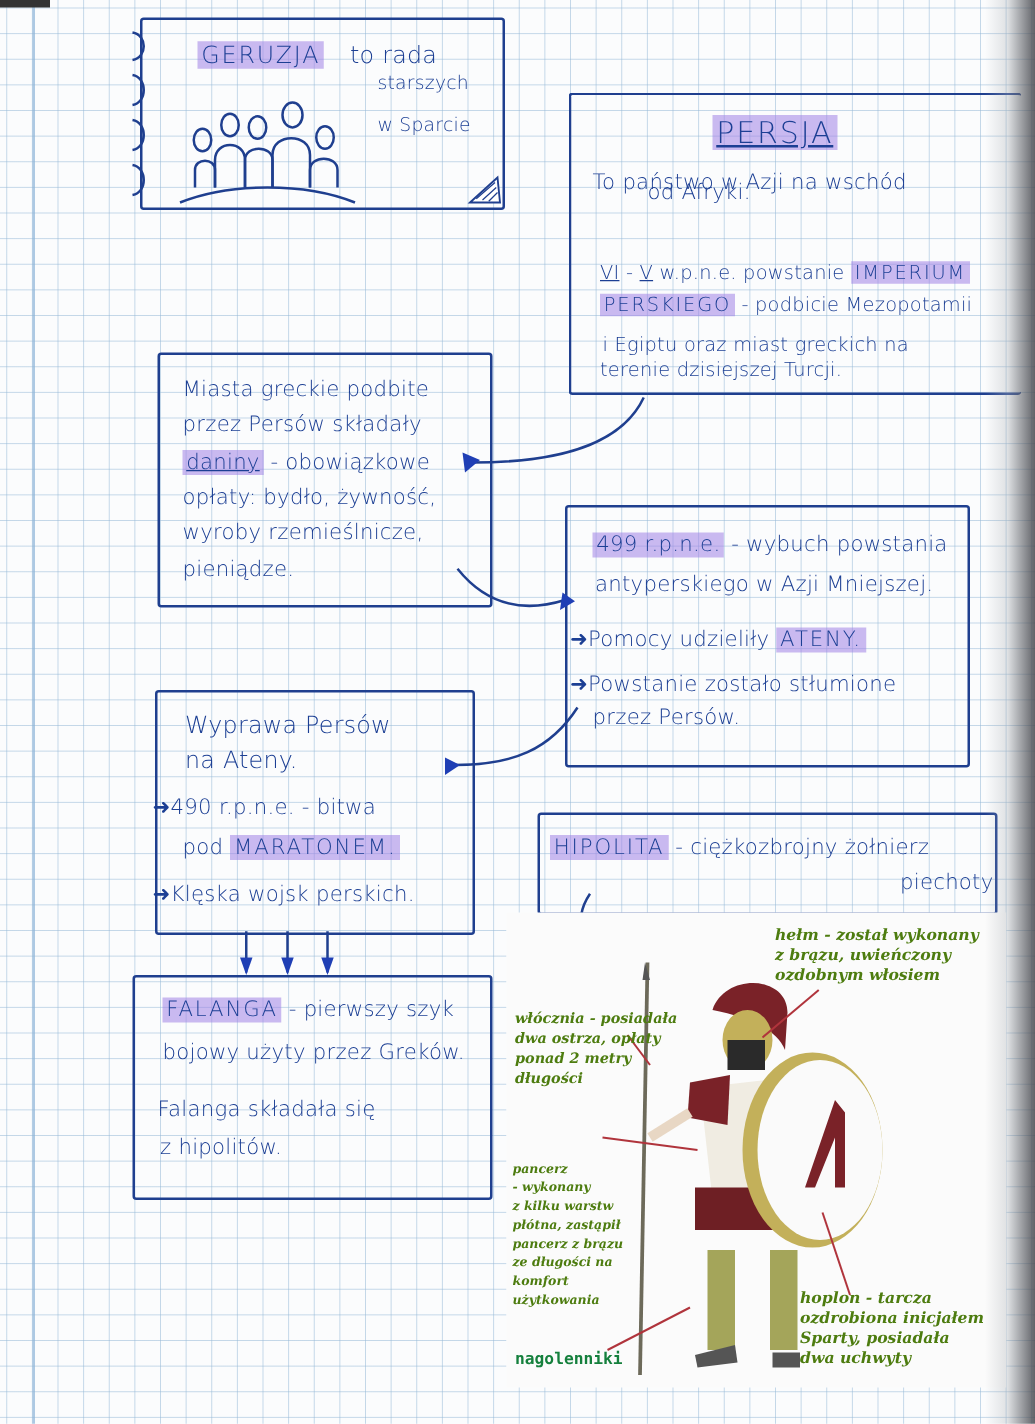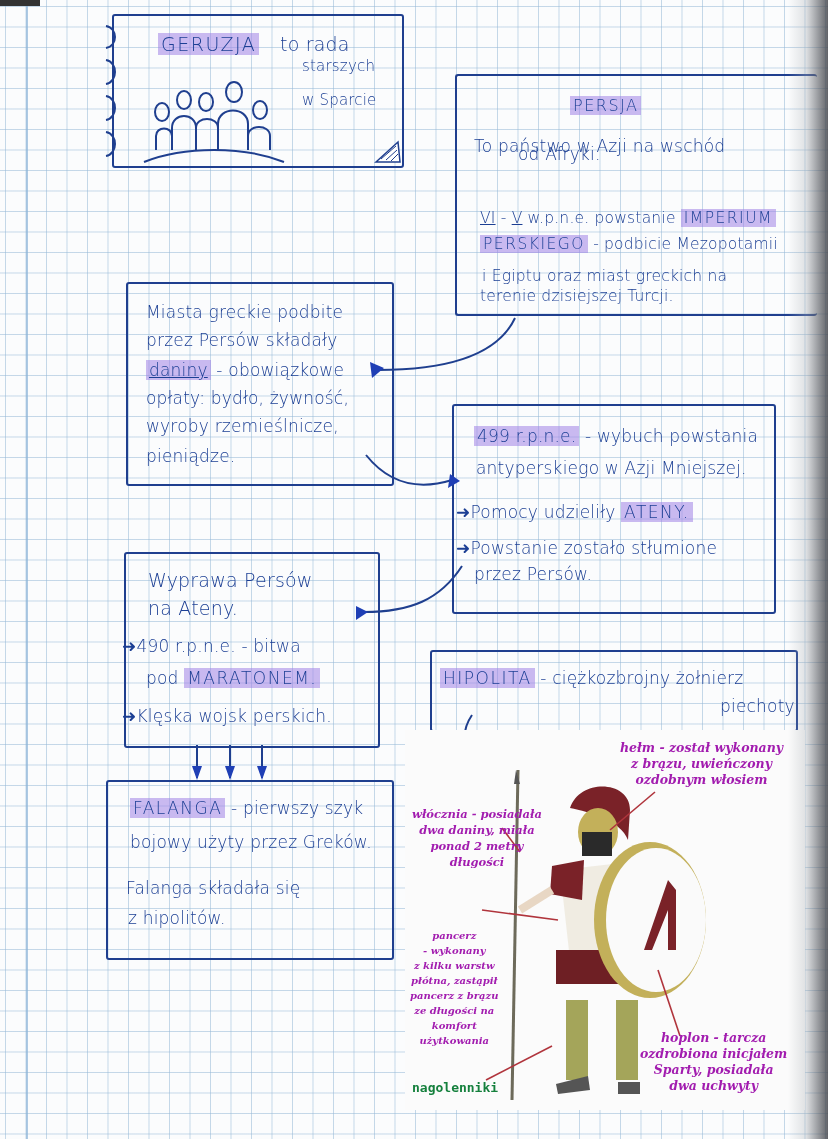--- a/index.html
+++ b/index.html
@@ -14,21 +14,21 @@
   .edge-shadow{position:absolute;right:0;top:0;width:40px;height:1139px;
     background:linear-gradient(to right, rgba(255,255,255,0) 0%, rgba(170,175,180,0.35) 45%, rgba(70,72,78,0.85) 100%);}
   .left-margin{position:absolute;left:26px;top:0;width:2px;height:1139px;background:rgba(140,180,215,0.7);}
   .corner-curl{position:absolute;left:0;top:0;width:40px;height:6px;background:#333;}
   .box{position:absolute;border:2px solid #1f3f8f;border-radius:3px;}
   .hw{font-family:"DejaVu Sans", sans-serif;color:#1c3f94;font-size:17px;line-height:24px;font-weight:300;letter-spacing:0.2px;}
   .hl{background:rgba(160,130,230,0.55);padding:0 3px;}
   .caps{letter-spacing:1.5px;}
   .ul{text-decoration:underline;}
   .line{position:absolute;white-space:nowrap;}
-  .caption{position:absolute;font-family:"DejaVu Serif", serif;font-style:italic;font-weight:bold;color:#a21caf;font-size:12.5px;line-height:16px;white-space:nowrap;text-align:center;}
+  .caption{position:absolute;font-family:"DejaVu Serif", serif;font-style:italic;font-weight:bold;color:#4d7c0f;font-size:12.5px;line-height:16px;white-space:nowrap;}
   .photo-bg{position:absolute;left:405px;top:730px;width:400px;height:380px;background:#fbfbfb;}
   svg{position:absolute;overflow:visible;}
 </style>
 </head>
 <body>
 
 <div class="left-margin"></div>
 <div class="corner-curl"></div>
 
 <div class="box" style="left:112px;top:14px;width:288px;height:150px;">
@@ -54,21 +54,21 @@
       <path d="M0 96 C40 80,100 80,140 96"></path>
     </g>
   </svg>
 </div>
 <div class="line hw" style="left:158px;top:32px;font-size:19px;"><span class="hl caps">GERUZJA</span></div>
 <div class="line hw" style="left:280px;top:32px;font-size:19px;">to rada</div>
 <div class="line hw" style="left:302px;top:54px;font-size:15px;">starszych</div>
 <div class="line hw" style="left:302px;top:88px;font-size:15px;">w Sparcie</div>
 
 <div class="box" style="left:455px;top:74px;width:360px;height:238px;border-right:none;"></div>
-<div class="line hw" style="left:570px;top:94px;font-size:16px;"><span class="hl caps">PERSJA</span></div>
+<div class="line hw" style="left:570px;top:94px;font-size:24px;text-decoration:underline;"><span class="hl caps">PERSJA</span></div>
 <div class="line hw" style="left:474px;top:134px;">To państwo w Azji na wschód</div>
 <div class="line hw" style="left:478px;top:142px;padding-left:40px;">od Afryki.</div>
 <div class="line hw" style="left:480px;top:206px;font-size:15.5px;"><span class="ul">VI</span> <span>-</span> <span class="ul">V</span> <span>w.p.n.e. powstanie</span> <span class="hl caps">IMPERIUM</span></div>
 <div class="line hw" style="left:480px;top:232px;font-size:15.5px;"><span class="hl caps">PERSKIEGO</span> <span>- podbicie Mezopotamii</span></div>
 <div class="line hw" style="left:482px;top:264px;font-size:15.5px;">i Egiptu oraz miast greckich na</div>
 <div class="line hw" style="left:480px;top:284px;font-size:15.5px;">terenie dzisiejszej Turcji.</div>
 
 <div class="box" style="left:126px;top:282px;width:264px;height:200px;"></div>
 <div class="line hw" style="left:146px;top:300px;">Miasta greckie podbite</div>
 <div class="line hw" style="left:146px;top:328px;">przez Persów składały</div>
@@ -147,21 +147,21 @@
   </g>
 </svg>
 
 <div class="caption" style="left:620px;top:740px;">
   <div>hełm - został wykonany</div>
   <div>z brązu, uwieńczony</div>
   <div>ozdobnym włosiem</div>
 </div>
 <div class="caption" style="left:412px;top:806px;font-size:11.5px;">
   <div>włócznia - posiadała</div>
-  <div>dwa daniny, miała</div>
+  <div>dwa ostrza, opłaty</div>
   <div>ponad 2 metry</div>
   <div>długości</div>
 </div>
 <div class="caption" style="left:410px;top:928px;font-size:10px;line-height:15px;">
   <div>pancerz</div>
   <div>- wykonany</div>
   <div>z kilku warstw</div>
   <div>płótna, zastąpił</div>
   <div>pancerz z brązu</div>
   <div>ze długości na</div>

